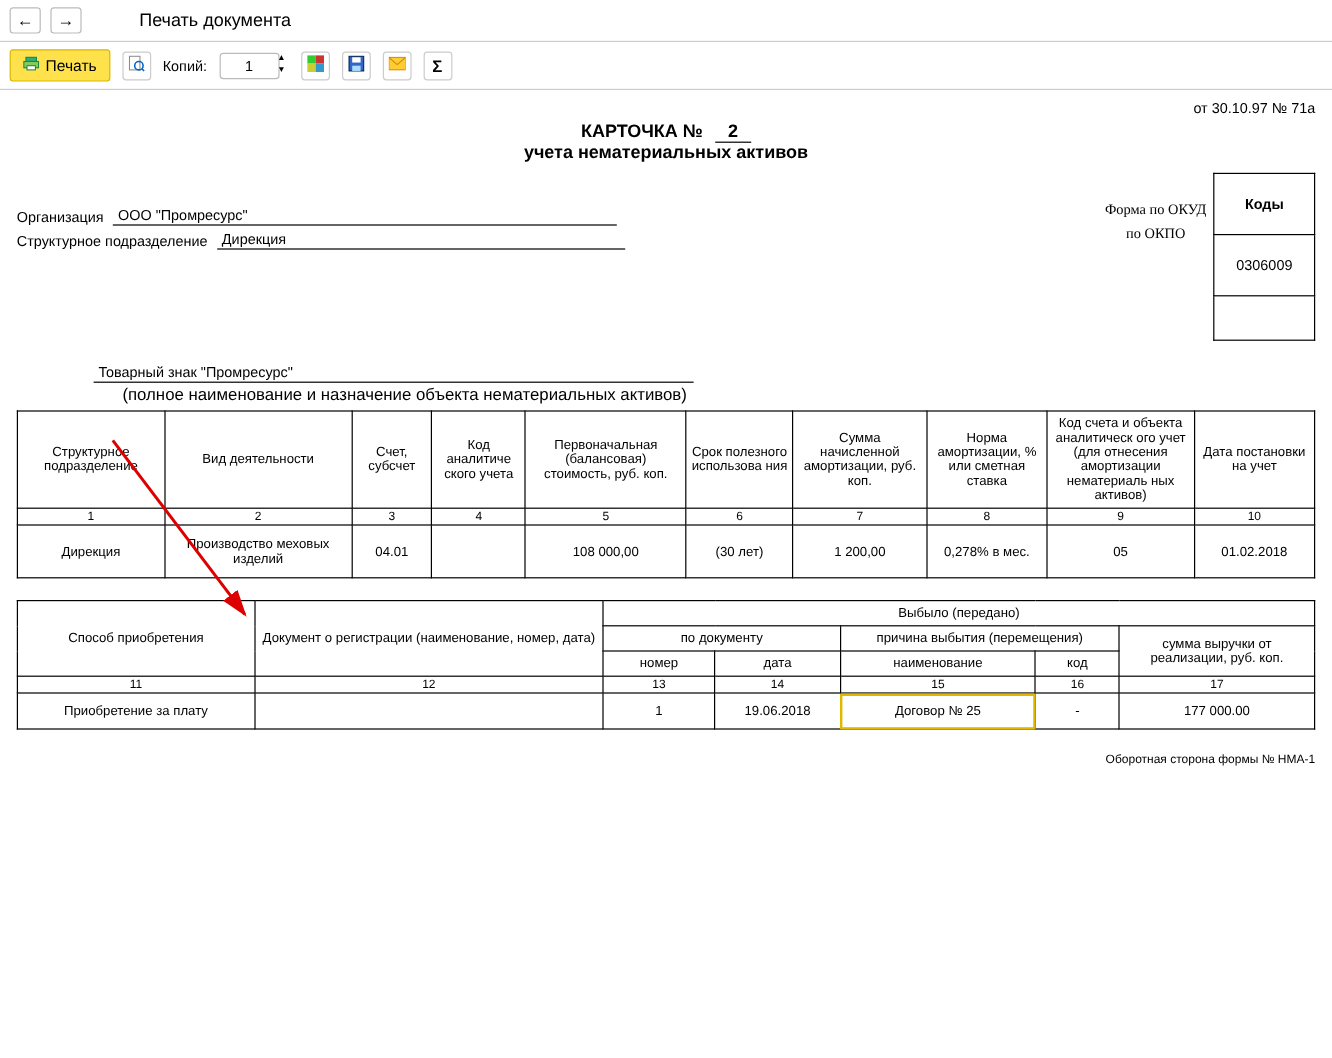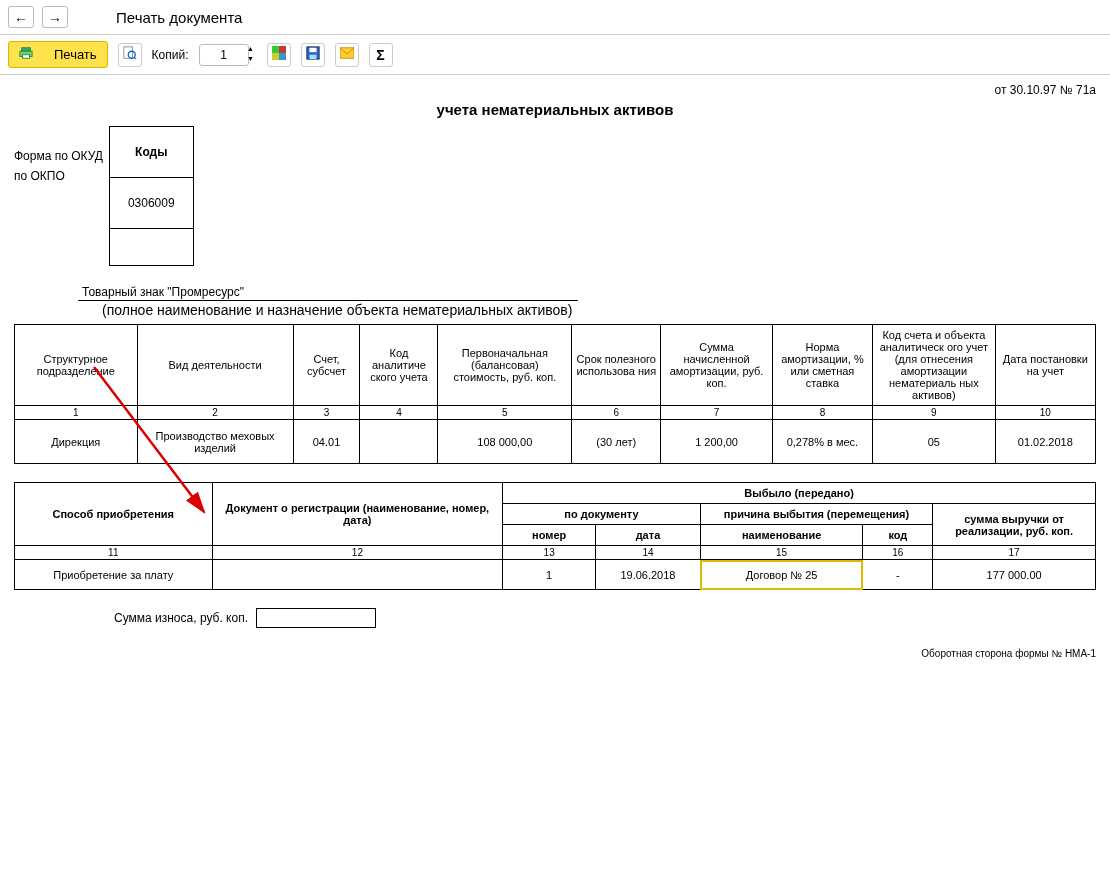--- a/index.html
+++ b/index.html
@@ -39,21 +39,21 @@
     gap: 10px;
     border-bottom: 1px solid #ccc;
   }
   .print-btn {
     background: #ffe24b;
     border: 1px solid #d9b800;
     border-radius: 3px;
     padding: 4px 10px;
     display: inline-flex;
     align-items: center;
-    gap: 21px;
+    gap: 5px;
     cursor: pointer;
     font-size: 13px;
   }
   .tb-icon {
     width: 24px; height: 24px;
     border: 1px solid #ccc;
     border-radius: 3px;
     background: #fff;
     display: inline-flex;
     align-items: center;
@@ -110,23 +110,24 @@
     text-align: center;
     margin-left: 6px;
   }
   .codes-block {
     display: flex;
     justify-content: flex-end;
     gap: 0;
     margin-bottom: 4px;
   }
   .codes-labels {
-    text-align: left;
+    text-align: center;
     padding-right: 6px;
     font-size: 12px;
+    font-family: Liberation Serif, serif;
   }
   .codes-labels div { height: 20px; line-height: 20px; }
   .codes-table {
     border-collapse: collapse;
   }
   .codes-table td, .codes-table th {
     border: 1px solid #000;
     padding: 18px 18px;
     text-align: center;
     font-size: 12px;
@@ -172,21 +173,21 @@
     font-size: 11px;
   }
   .main-table th, .main-table td,
   .second-table th, .second-table td {
     border: 1px solid #000;
     padding: 4px 4px;
     text-align: center;
     vertical-align: middle;
   }
   .main-table th { font-weight: normal; }
-  .second-table th { font-weight: bold; }
+  .second-table th { font-weight: normal; }
   .num-row td, .num-row th { font-size: 10px; padding: 1px; }
   .highlight-cell {
     outline: 2px solid #e0b800;
     outline-offset: -2px;
   }
   .wear-row {
     display: flex;
     align-items: center;
     gap: 8px;
     margin-top: 18px;
@@ -273,23 +274,37 @@
     </span>
   </div>
   <div class="tb-icon">
     <span style="font-weight:bold;font-size:14px;">Σ</span>
   </div>
 </div>
 
 <div class="page">
   <div class="topright">от 30.10.97 № 71а</div>
 
+  <div class="card-title">
+    <span>КАРТОЧКА №</span>
+    <span class="card-no">2</span>
+  </div>
   <div class="card-sub">учета нематериальных активов</div>
 
   <div style="display:flex; justify-content:space-between; align-items:flex-start;">
+    <div class="org-lines" style="margin-top:24px;">
+      <div class="org-row">
+        <span>Организация</span>
+        <span class="org-value">ООО "Промресурс"</span>
+      </div>
+      <div class="org-row">
+        <span>Структурное подразделение</span>
+        <span class="org-value" style="flex:0 0 340px">Дирекция</span>
+      </div>
+    </div>
     <div class="codes-block">
       <div class="codes-labels">
         <div>&nbsp;</div>
         <div>Форма по ОКУД</div>
         <div>по ОКПО</div>
       </div>
       <table class="codes-table">
         <tbody>
             <tr>
               <th>Коды</th>
@@ -393,19 +408,15 @@
       <td></td>
       <td>1</td>
       <td>19.06.2018</td>
       <td class="highlight-cell">Договор № 25</td>
       <td>-</td>
       <td>177 000.00</td>
     </tr>
   </tbody>
     </table>
 
-  <div class="wear-row">
-    <span>Сумма износа, руб. коп.</span>
-    <div class="wear-box"></div>
-  </div>
 
   <div class="footer-note">Оборотная сторона формы № НМА-1</div>
 </div>
 
 </body></html>

